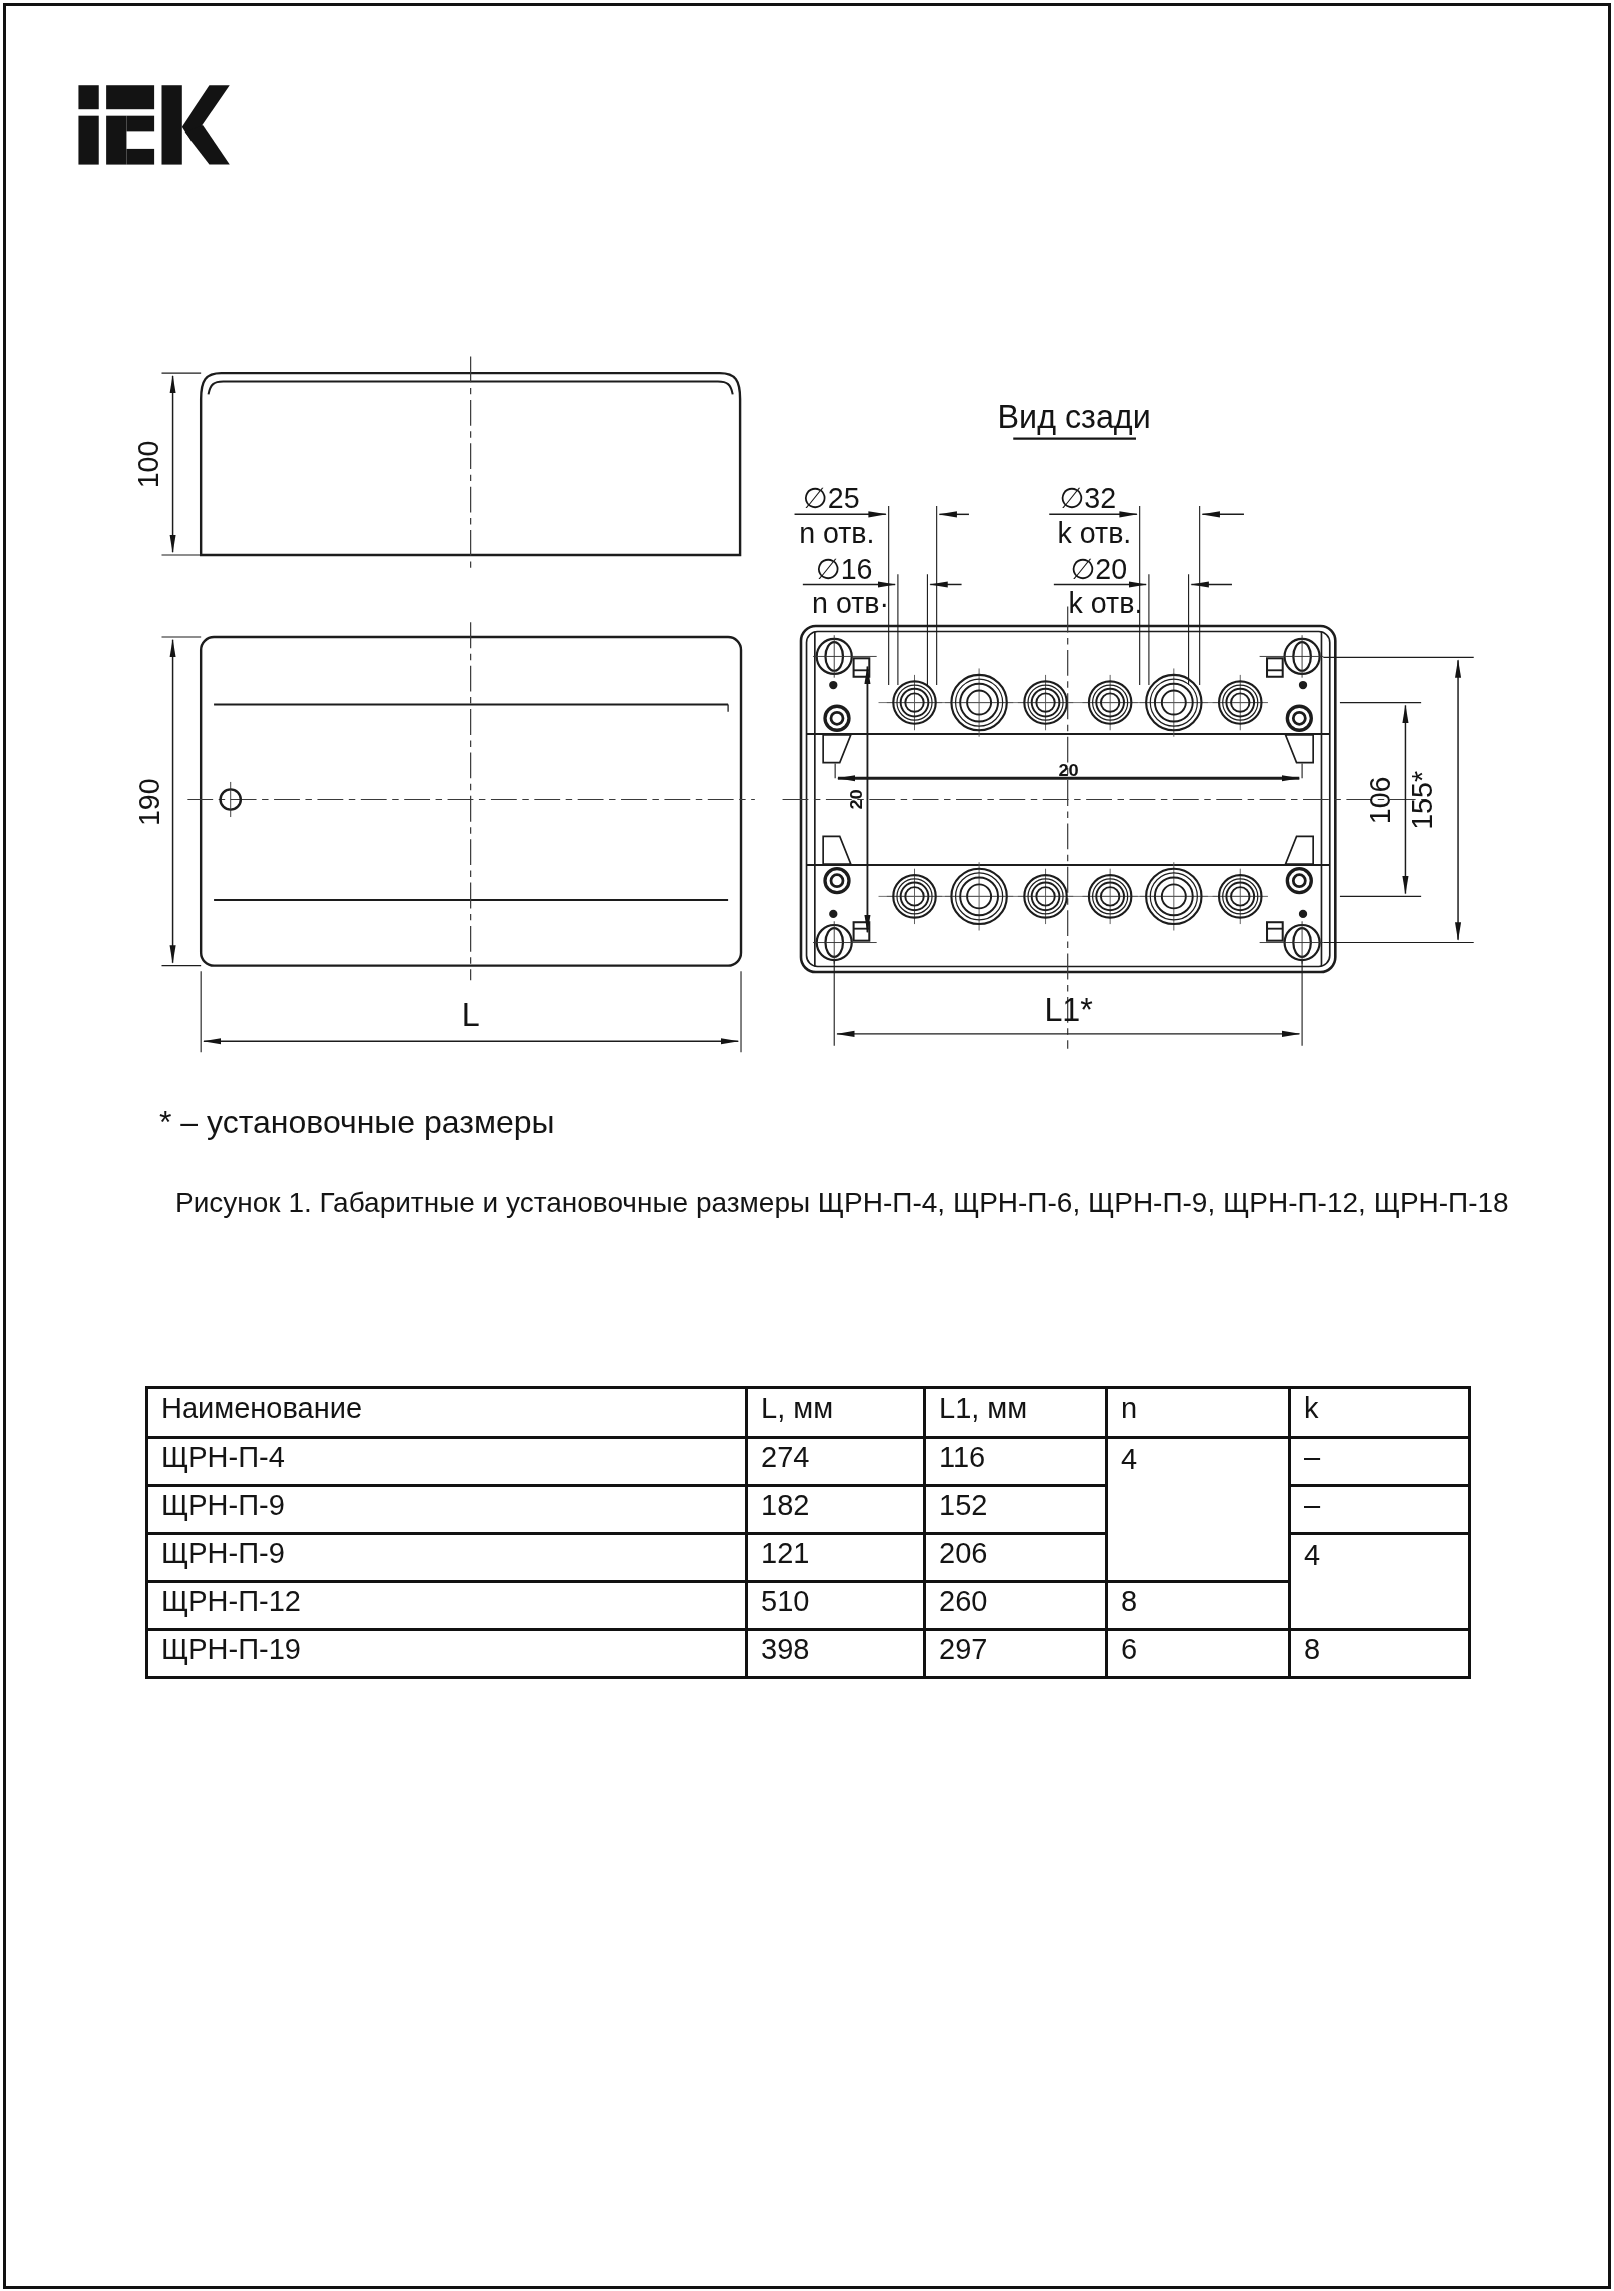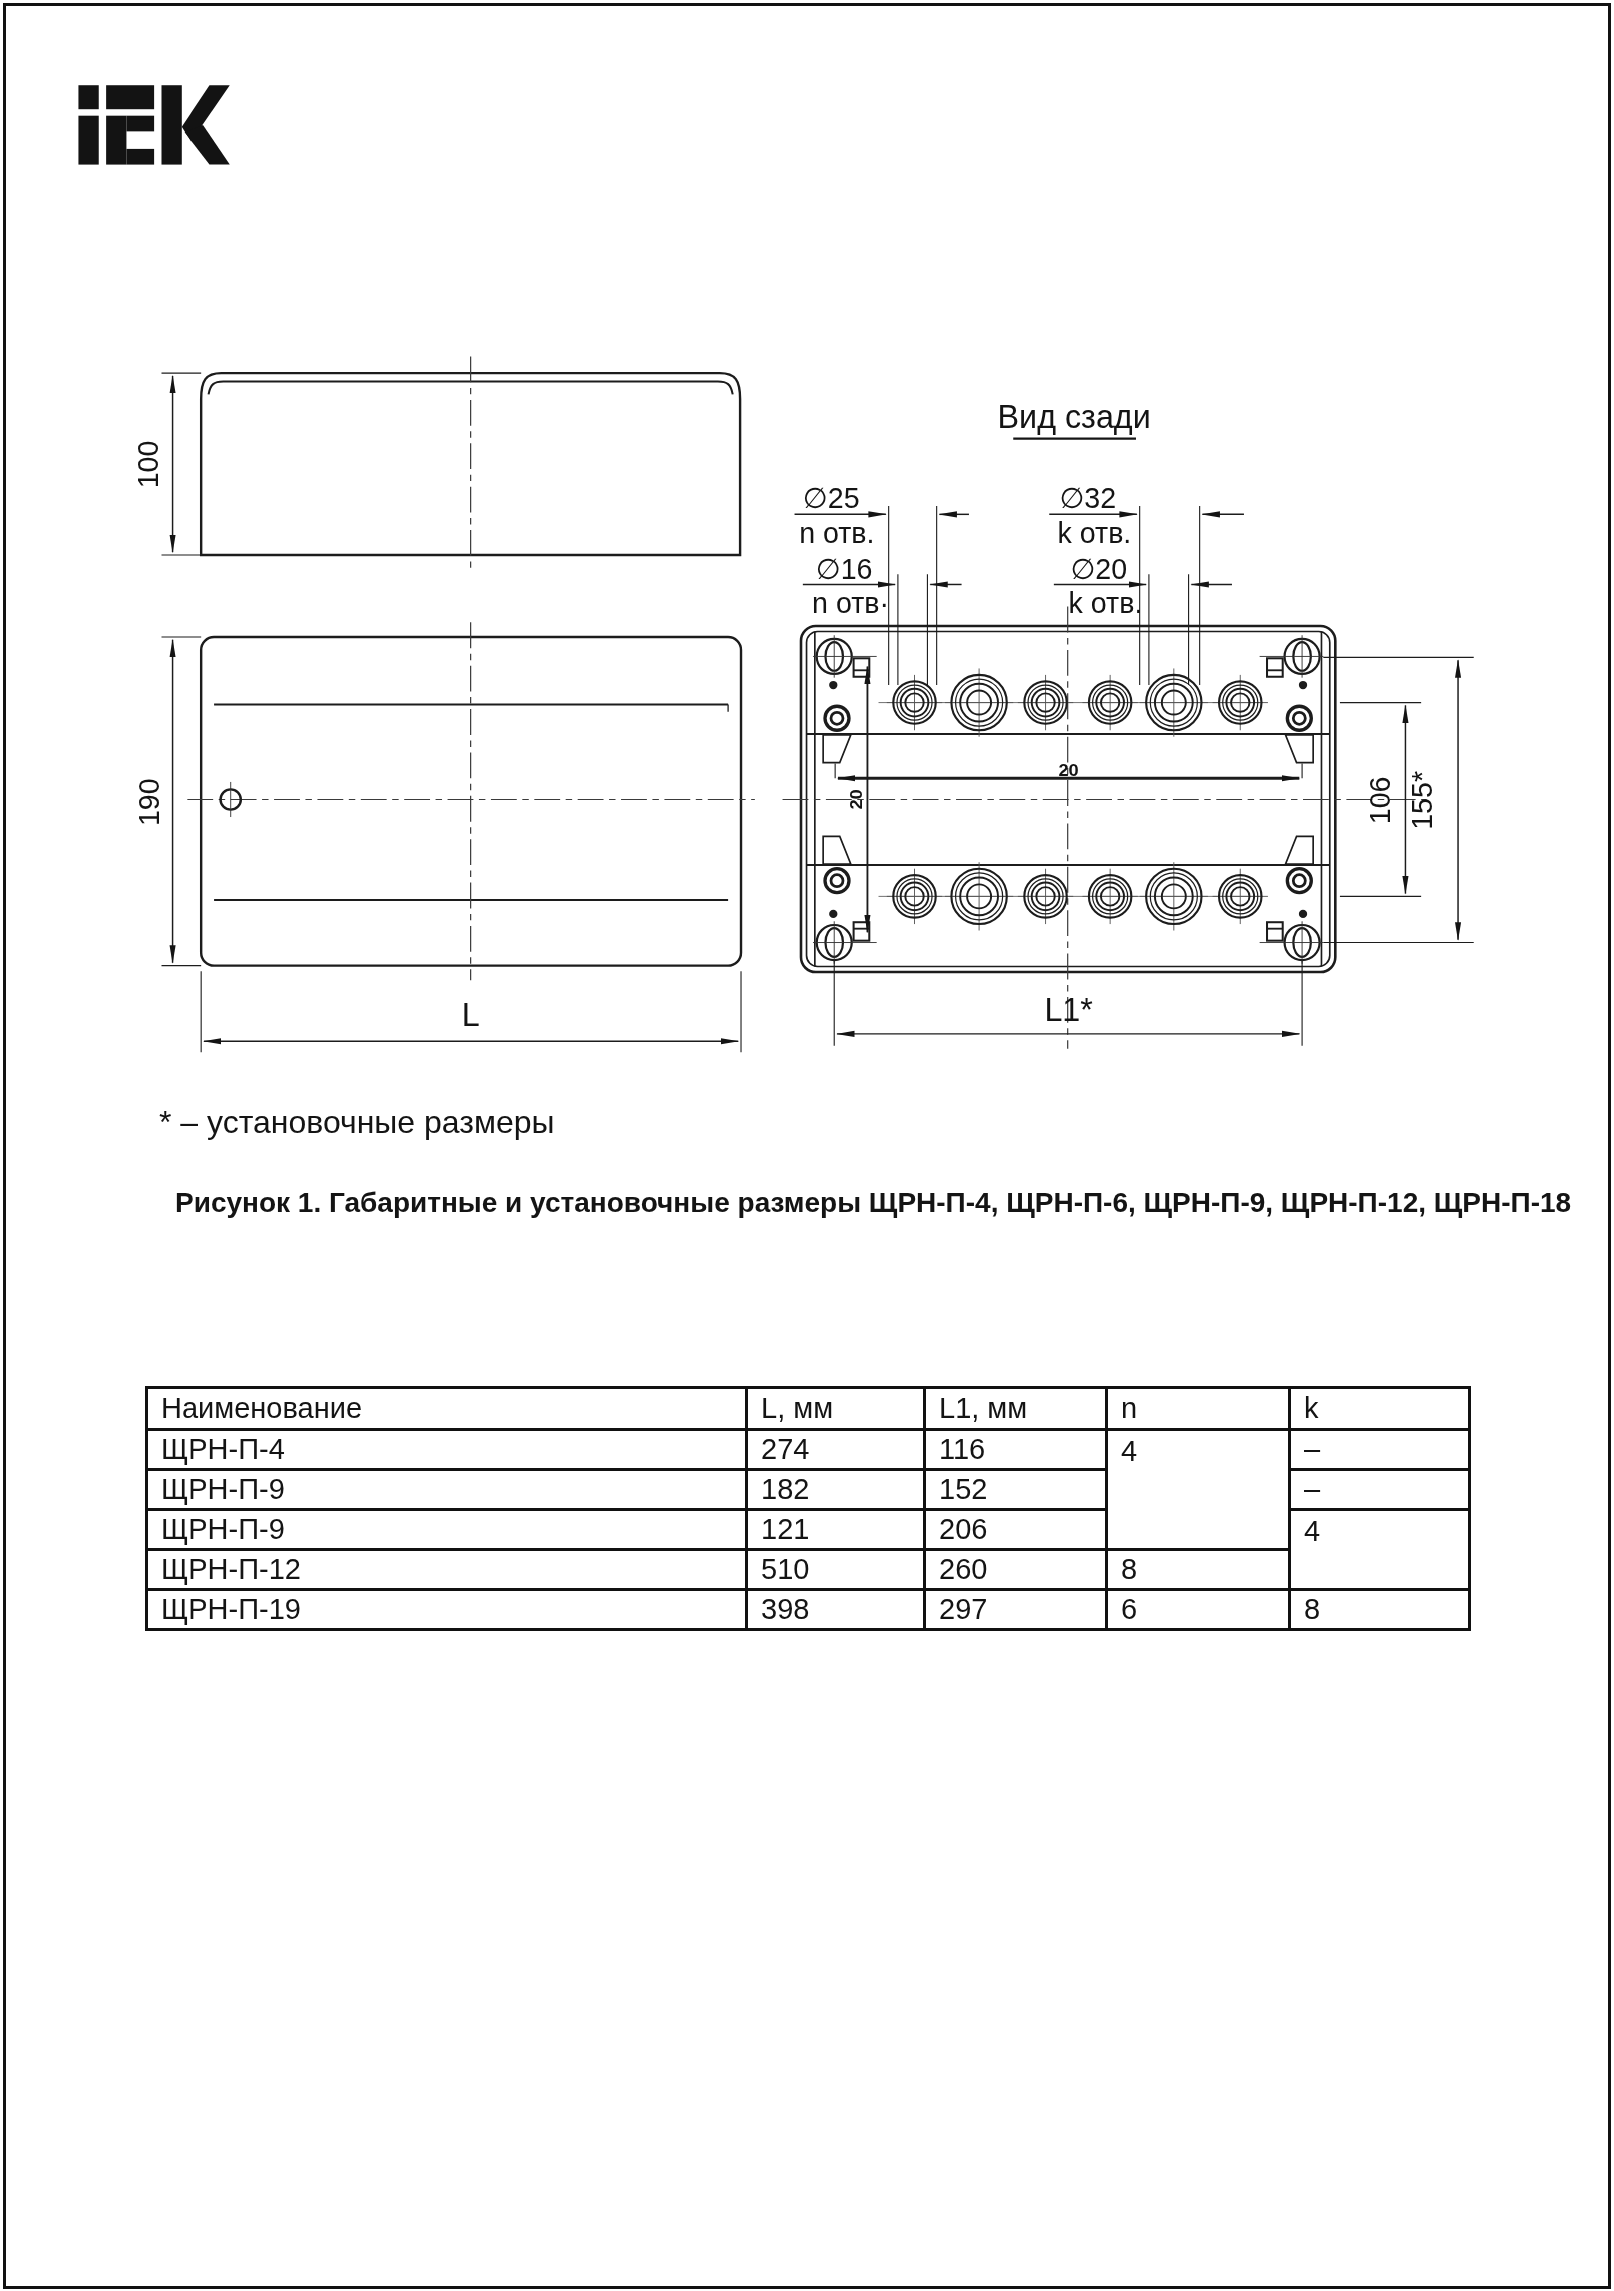--- a/index.html
+++ b/index.html
@@ -5,24 +5,24 @@
   html,body{margin:0;padding:0;background:#888;}
   #page{position:relative;width:1614px;height:2292px;background:#ffffff;
         font-family:"Liberation Sans","DejaVu Sans",sans-serif;color:#141414;overflow:hidden;}
   #frame{position:absolute;left:2.8px;top:2.8px;right:2.8px;bottom:2.8px;border:3.7px solid #111;pointer-events:none;}
   svg{position:absolute;left:0;top:0;}
   svg text{font-family:"Liberation Sans","DejaVu Sans",sans-serif;fill:#141414;}
   .dim-label{font-size:31px;}
   .big-label{font-size:35px;}
   .tiny-label{font-size:17px;font-weight:bold;}
   #footnote{position:absolute;left:159px;top:1104px;font-size:32px;}
-  #caption{position:absolute;left:175px;top:1187px;font-size:28px;white-space:nowrap;font-weight:bold;}
+  #caption{position:absolute;left:175px;top:1187px;font-size:28px;white-space:nowrap;}
   #dim-table{position:absolute;left:145px;top:1386px;border-collapse:collapse;table-layout:fixed;width:1323px;}
   #dim-table td,#dim-table th{border:3.7px solid #111;font-size:29px;font-weight:normal;
-        text-align:left;vertical-align:middle;padding:0 0 0 13px;height:37px;}
+        text-align:left;vertical-align:middle;padding:0 0 8px 13px;height:37px;}
   #dim-table th{height:39px;}
 </style>
 </head>
 <body>
 
 <div id="page">
   <div id="frame"></div>
 
   <svg width="1614" height="2292" viewBox="0 0 1749 2483">
     <defs>

